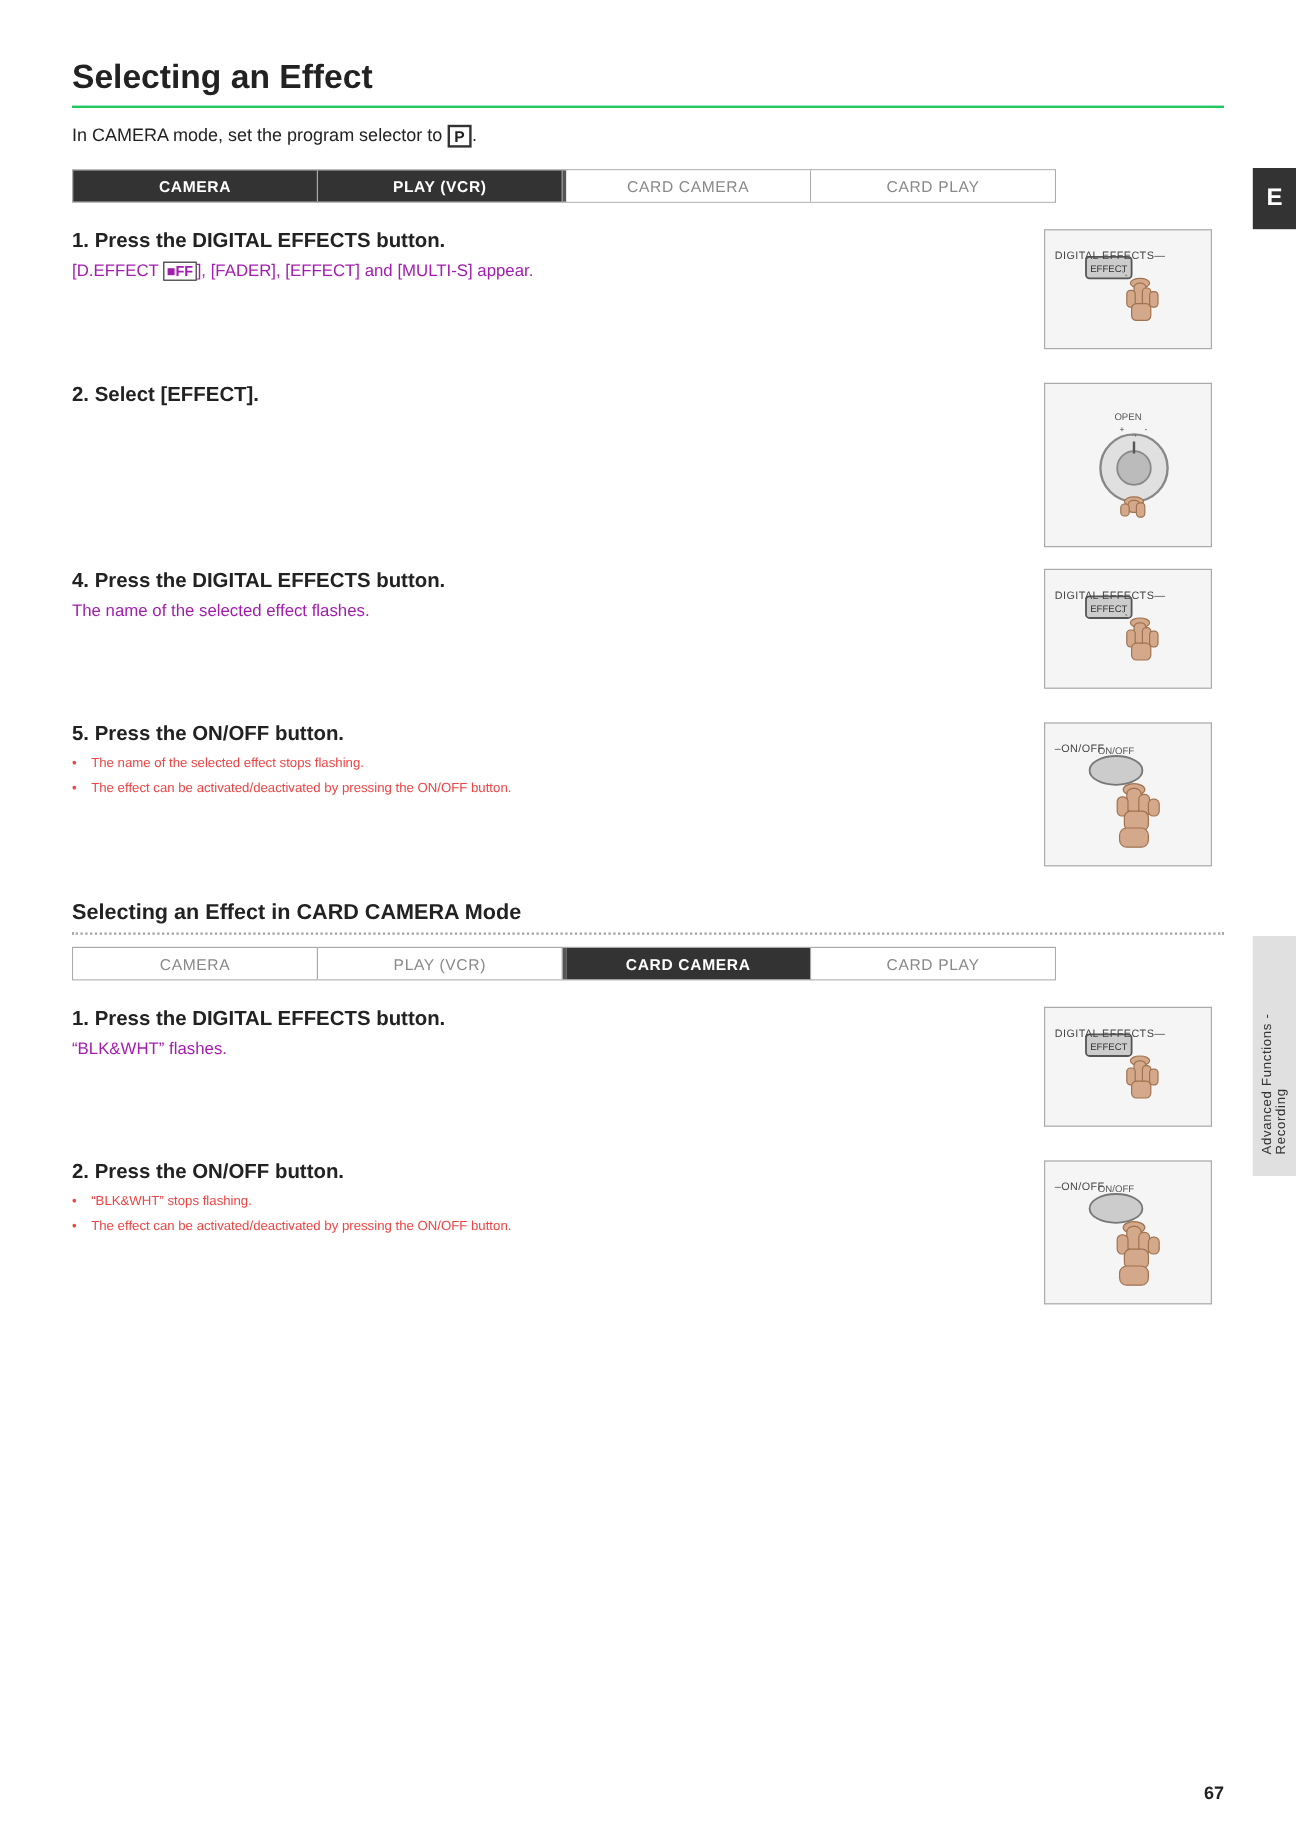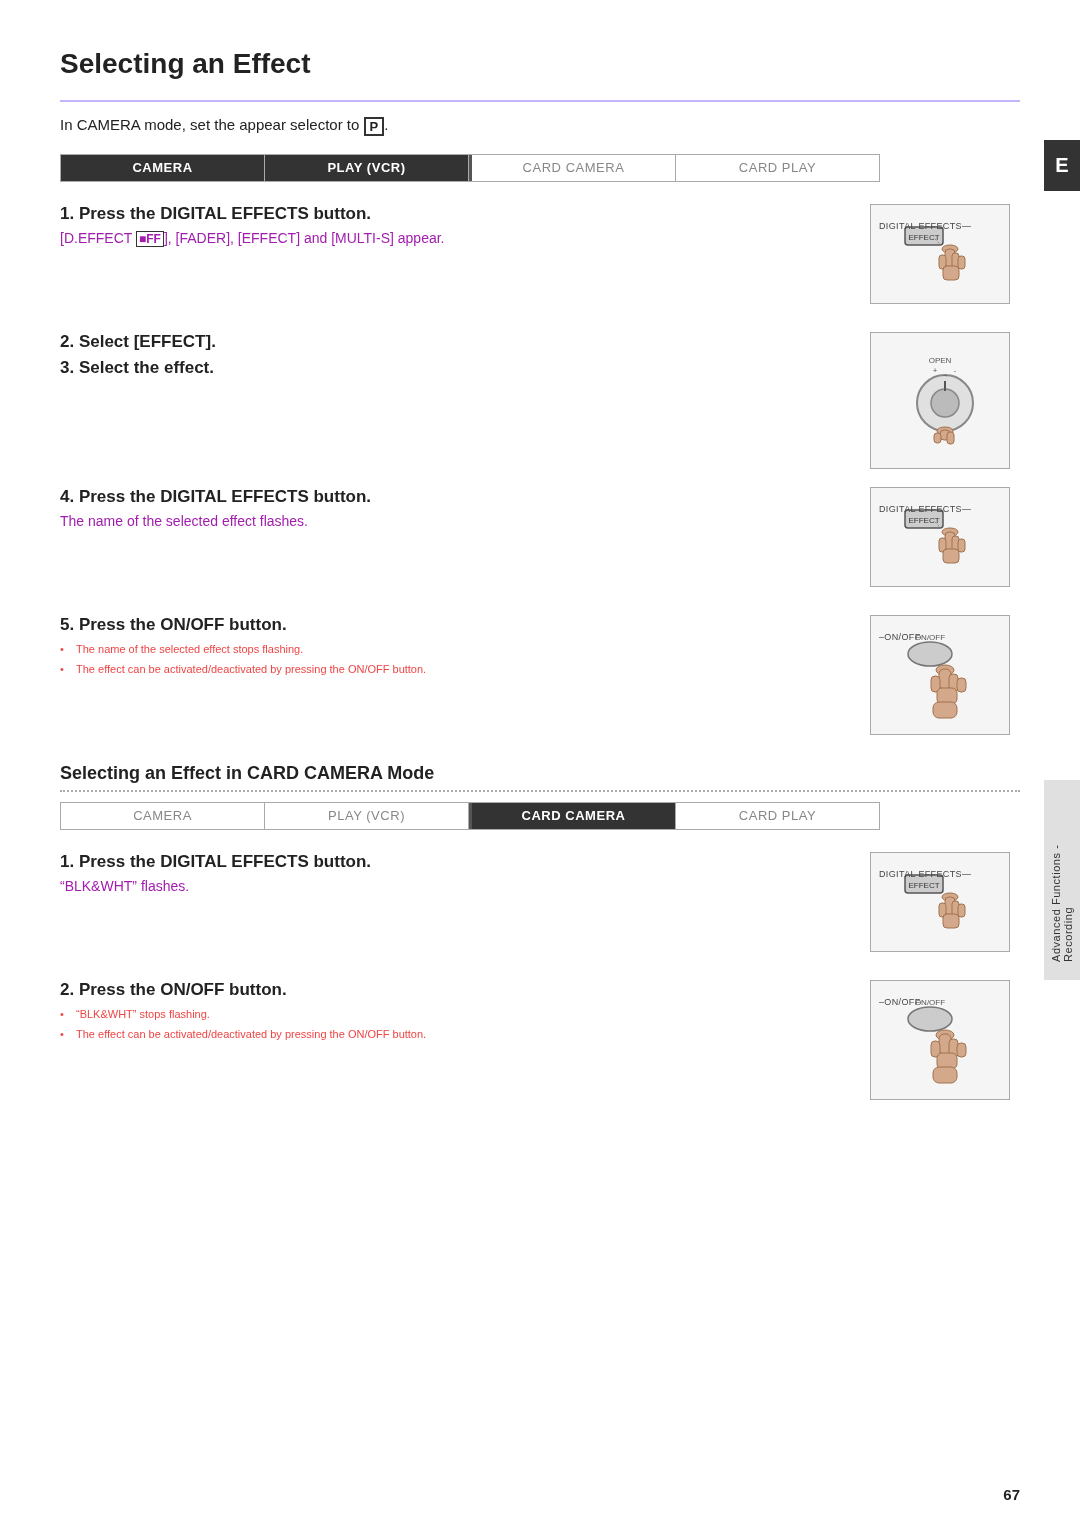--- a/index.html
+++ b/index.html
@@ -17,22 +17,22 @@
       width: 1080px;
       min-height: 1533px;
       padding: 48px 60px 60px 60px;
       position: relative;
     }
 
     
     .page-title {
       font-size: 28px;
       font-weight: bold;
-      border-bottom: 2px solid #c4b5fd;
-      padding-bottom: 20px;
+      border-bottom: 2px solid #22c55e;
+      padding-bottom: 8px;
       margin-bottom: 14px;
       display: inline-block;
       width: 100%;
     }
 
     .intro-text {
       font-size: 15px;
       margin-bottom: 18px;
     }
 
@@ -246,21 +246,21 @@
     <span class="side-label-text">
       Advanced Functions - Recording
     </span>
   </div>
 
   
   <h1 class="page-title">Selecting an Effect</h1>
 
   
   <p class="intro-text">
-    <span>In CAMERA mode, set the appear selector to</span>
+    <span>In CAMERA mode, set the program selector to</span>
     <span class="program-symbol">P</span>.
   </p>
 
   
   <div class="mode-bar">
     <div class="mode-cell active-dark">
       <span>CAMERA</span>
     </div>
     <div class="mode-cell active-dark">
       <span>PLAY (VCR)</span>
@@ -301,21 +301,20 @@
           <line x1="40" y1="20" x2="46" y2="26" stroke="#888" stroke-width="1" stroke-dasharray="2,2"></line>
         </svg>
       </div>
     </div>
   </div>
 
   
   <div class="section" style="margin-bottom:18px;">
     <div class="section-text">
       <p class="step-heading">2. Select [EFFECT].</p>
-      <p class="step-heading">3. Select the effect.</p>
     </div>
     <div class="section-image">
       <div class="icon-box" style="height:137px;">
 
         <svg width="120" height="95" viewBox="0 0 120 95">
           <text x="60" y="10" font-size="8" text-anchor="middle" fill="#555" font-family="Arial">OPEN</text>
 
           <ellipse cx="65" cy="50" rx="28" ry="28" fill="#e0e0e0" stroke="#888" stroke-width="2"></ellipse>
           <ellipse cx="65" cy="50" rx="14" ry="14" fill="#bbb" stroke="#888" stroke-width="1.5"></ellipse>
 

